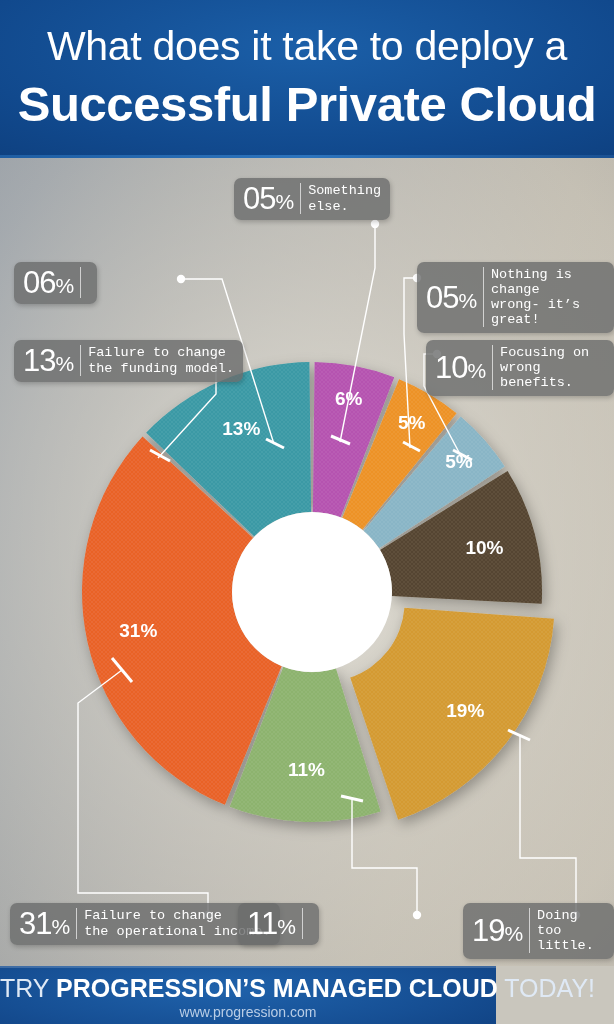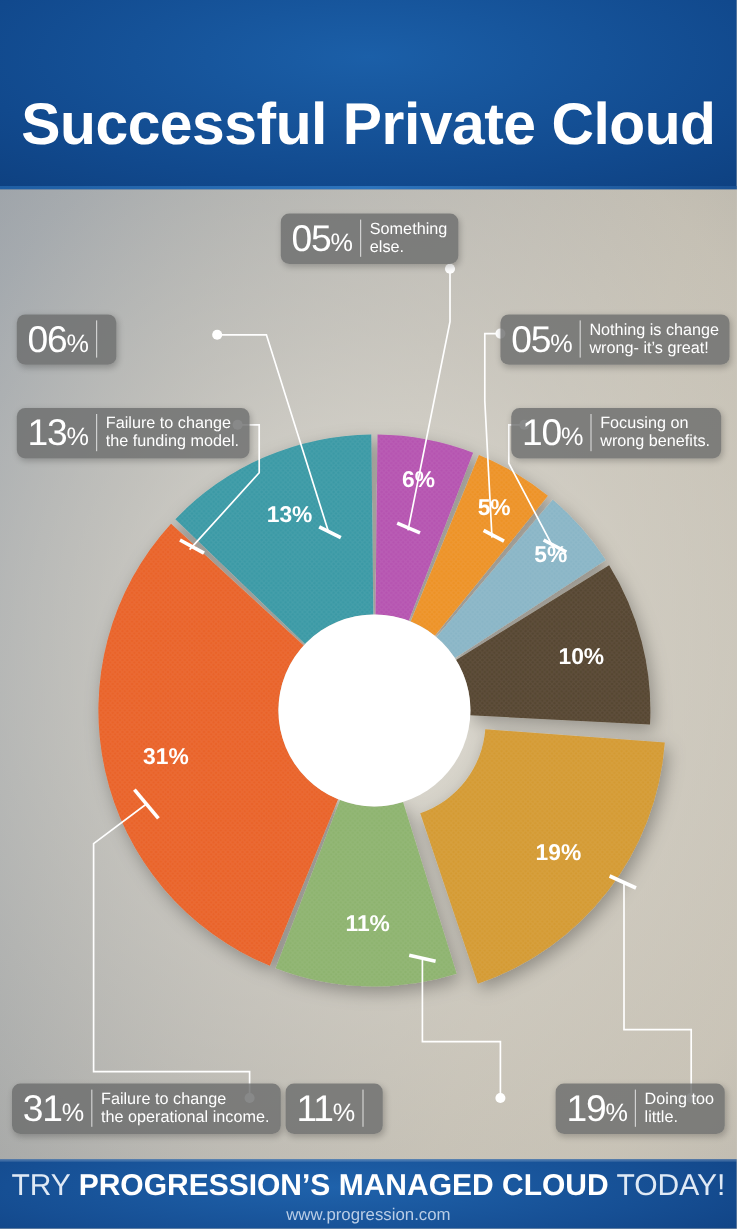--- a/index.html
+++ b/index.html
@@ -38,21 +38,21 @@
   .stage {
     position:absolute; left:0; top:158px; width:614px; height:808px;
     background:
       radial-gradient(ellipse 85% 75% at 50% 48%, rgba(226,223,214,0.95) 0%, rgba(205,202,194,0.55) 45%, rgba(150,150,148,0.18) 78%, rgba(120,122,124,0.28) 100%),
       linear-gradient(105deg, #a6adb4 0%, #b3b5b4 22%, #c3c0b8 48%, #cfc9bb 70%, #d6cfc0 100%);
     overflow:hidden;
   }
 
   
   .footer {
-    position:absolute; left:0; top:966px; width:614px; height:58px;
+    position:absolute; left:0; top:966px; width:496px; height:58px;
     background:
       radial-gradient(ellipse 110% 180% at 45% 40%, #1f62ab 0%, #164f94 40%, #0f3f7f 70%, #0b2f66 100%);
   }
   .footer::before{
     content:""; position:absolute; left:0; top:0; width:100%; height:2px;
     background:rgba(255,255,255,0.18);
   }
   .f-main {
     position:absolute; left:0; top:8px; width:100%; text-align:center;
     color:#ffffff; font-size:25px; letter-spacing:0px; white-space:nowrap;
@@ -67,50 +67,51 @@
   
   .chart-wrap { position:absolute; left:0; top:0; width:614px; height:808px; }
   .chart-wrap svg { display:block; }
   .slice-label {
     fill:#ffffff; font-family:"Liberation Sans", sans-serif;
     font-size:19px; font-weight:bold;
   }
 
   
   .callout {
-    position:absolute; display:flex; 
+    position:absolute; display:flex; align-items:center;
     background:rgba(106,108,108,0.80);
     border-radius:7px;
     padding:5px 9px 6px 9px;
     box-shadow:1px 2px 5px rgba(0,0,0,0.22);
   }
   .callout .pct {
     color:#ffffff; font-size:31px; font-weight:300;
     line-height:1; letter-spacing:-1px; white-space:nowrap;
     padding-right:7px;
   }
   .callout .pct .sm { font-size:21px; }
   .callout .divider {
     width:1px; align-self:stretch; background:rgba(255,255,255,0.65);
     margin-right:7px;
   }
   .callout .txt {
     color:#ffffff; font-size:13.5px; font-weight:400;
-    line-height:1.12; white-space:pre-line;
+    line-height:1.12; white-space:pre-line;font-family:Liberation Mono, monospace;
   }
 
   
   .dot { fill:#ffffff; }
   .leader { fill:none; stroke:#ffffff; stroke-width:1.4; }
   .tick { stroke:#ffffff; stroke-width:3; stroke-linecap:butt; }
 </style>
 </head>
 <body>
 
 <div class="header">
+  <div class="h-line1">What does it take to deploy a</div>
   <div class="h-line2">Successful Private Cloud</div>
 </div>
 
 <div class="stage">
   <div class="chart-wrap">
     <svg id="pie-svg" width="614" height="808" viewBox="0 0 614 808">
         <defs>
           <filter id="sh" x="-30%" y="-30%" width="160%" height="160%">
             <feDropShadow dx="3" dy="5" stdDeviation="7" flood-color="#000" flood-opacity="0.30"></feDropShadow>
           </filter>

